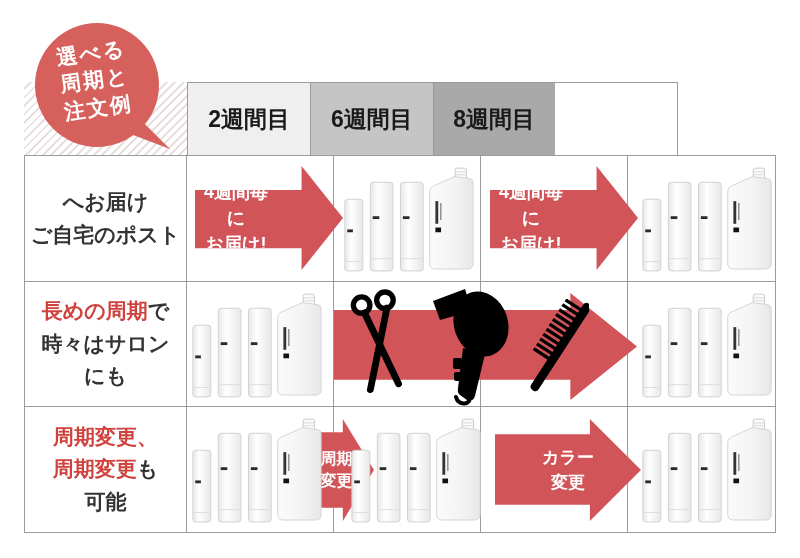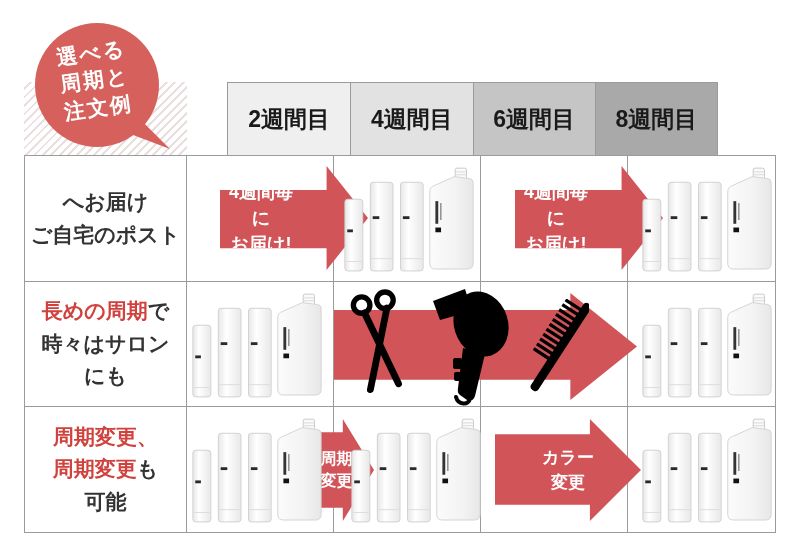--- a/index.html
+++ b/index.html
@@ -6,21 +6,21 @@
   .stage{position:relative;width:800px;height:558px;background:#ffffff;overflow:hidden;
          font-family:"Liberation Sans","DejaVu Sans",sans-serif;}
 
   
   .corner-stripes{position:absolute;left:24px;top:82px;width:163px;height:74px;
     background:repeating-linear-gradient(135deg,#ffffff 0 4px,var(--stripe-pink,#eadfdf) 4px 6px);}
 
   
   .header-strip{position:absolute;left:187px;top:82px;width:491px;height:74px;
     display:grid;grid-template-columns:1fr 1fr 1fr 1fr;box-sizing:border-box;
-    border:1px solid var(--grid-gray,#9b9b9b);border-bottom:none;z-index:1;margin-left:40px;}
+    border:1px solid var(--grid-gray,#9b9b9b);border-bottom:none;z-index:1;}
   .hdr-cell{display:flex;align-items:center;justify-content:center;
     font-size:23px;font-weight:700;color:var(--header-text,#1a1a1a);
     border-left:1px solid var(--grid-gray,#9b9b9b);}
   .hdr-cell:first-child{border-left:none;}
   .hdr-1{background:var(--hdr1,#efefef);} .hdr-2{background:var(--hdr2,#e2e2e2);}
   .hdr-3{background:var(--hdr3,#c5c5c5);} .hdr-4{background:var(--hdr4,#a9a9a9);}
 
   
   .body-grid{position:absolute;left:24px;top:155px;width:752px;height:378px;
     box-sizing:border-box;border:1px solid var(--grid-gray,#9b9b9b);
@@ -40,21 +40,21 @@
   .badge-tail{position:absolute;left:112px;top:100px;width:58px;height:49px;
     background:var(--badge-red,#d6605c);clip-path:polygon(15% 0,100% 100%,0 55%);z-index:9;}
   .badge-text{position:absolute;left:25px;top:16px;transform:rotate(-8deg);
     color:#fff;font-weight:700;font-size:21px;line-height:1.3;letter-spacing:2px;}
 
   
   .arrow{position:absolute;background:var(--arrow-red,#d15459);display:flex;
     flex-direction:column;justify-content:center;align-items:center;color:#fff;
     font-weight:700;text-align:center;z-index:3;box-sizing:border-box;}
   .deliver-arrow{width:148px;height:104px;font-size:18px;line-height:1.45;padding-right:66px;
-    clip-path:polygon(0 23%,72% 23%,72% 0,100% 50%,72% 100%,72% 79%,0 79%);margin-left:25px;}
+    clip-path:polygon(0 23%,72% 23%,72% 0,100% 50%,72% 100%,72% 79%,0 79%);}
   #arrow-r1a1{left:195px;top:166px;}
   #arrow-r1a2{left:490px;top:166px;}
   #arrow-band{left:334px;top:293px;width:303px;height:107px;
     clip-path:polygon(0 16%,78% 16%,78% 0,100% 50%,78% 100%,78% 81%,0 81%);}
   #arrow-cycle{left:309px;top:419px;width:65px;height:102px;font-size:16px;line-height:1.4;
     padding-right:10px;
     clip-path:polygon(0 13%,52% 13%,52% 0,100% 50%,52% 100%,52% 87%,0 87%);align-items:center;}
   #arrow-color{left:495px;top:419px;width:146px;height:102px;font-size:17px;line-height:1.5;
     clip-path:polygon(0 15%,65% 15%,65% 0,100% 50%,65% 100%,65% 84%,0 84%);}
 
@@ -75,21 +75,20 @@
 </style>
 </head>
 <body>
 
 <div class="stage">
 
   <div class="corner-stripes"></div>
 
   <div class="header-strip">
     <div class="hdr-cell hdr-1">2週間目</div>
-    <div class="hdr-cell hdr-2">4週間目</div>
     <div class="hdr-cell hdr-3">6週間目</div>
     <div class="hdr-cell hdr-4">8週間目</div>
   </div>
 
   <div class="body-grid">
 
     <div class="cell label-cell">
       <div><span>へお届け</span></div>
       <div><span class="red"></span><span>ご自宅のポスト</span></div>
     </div>

